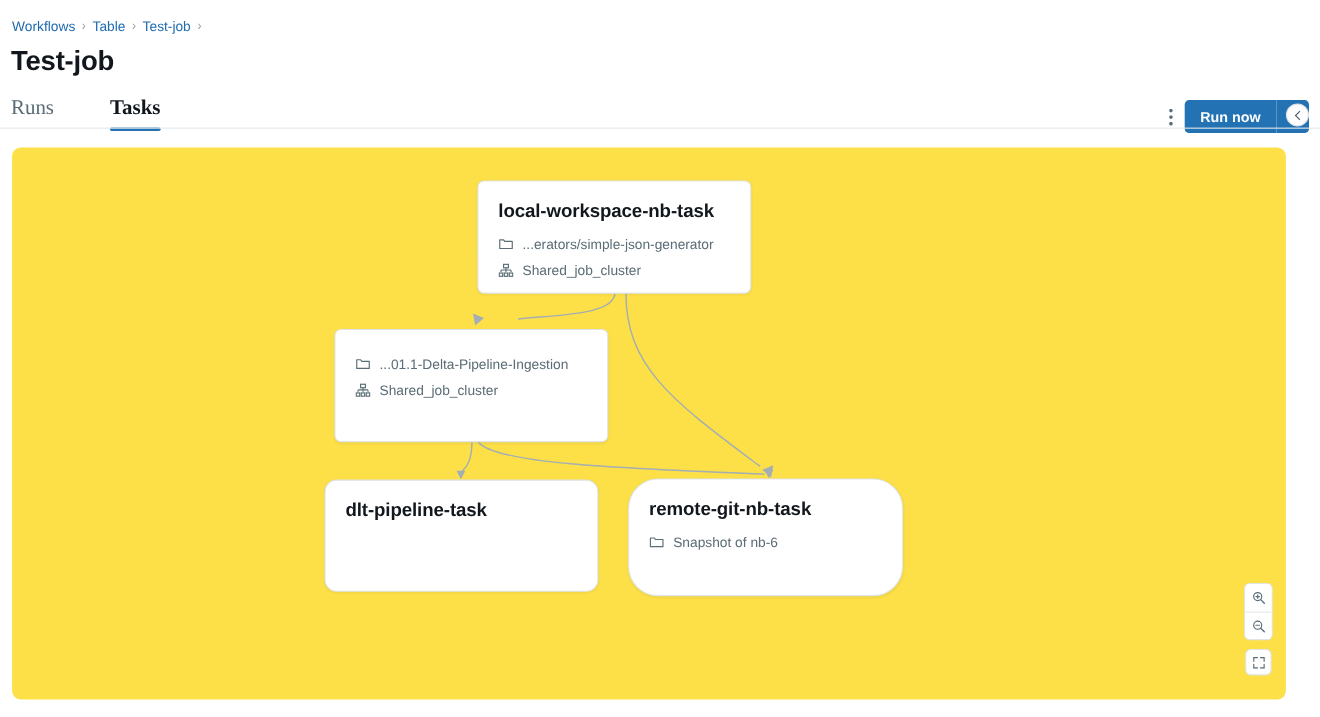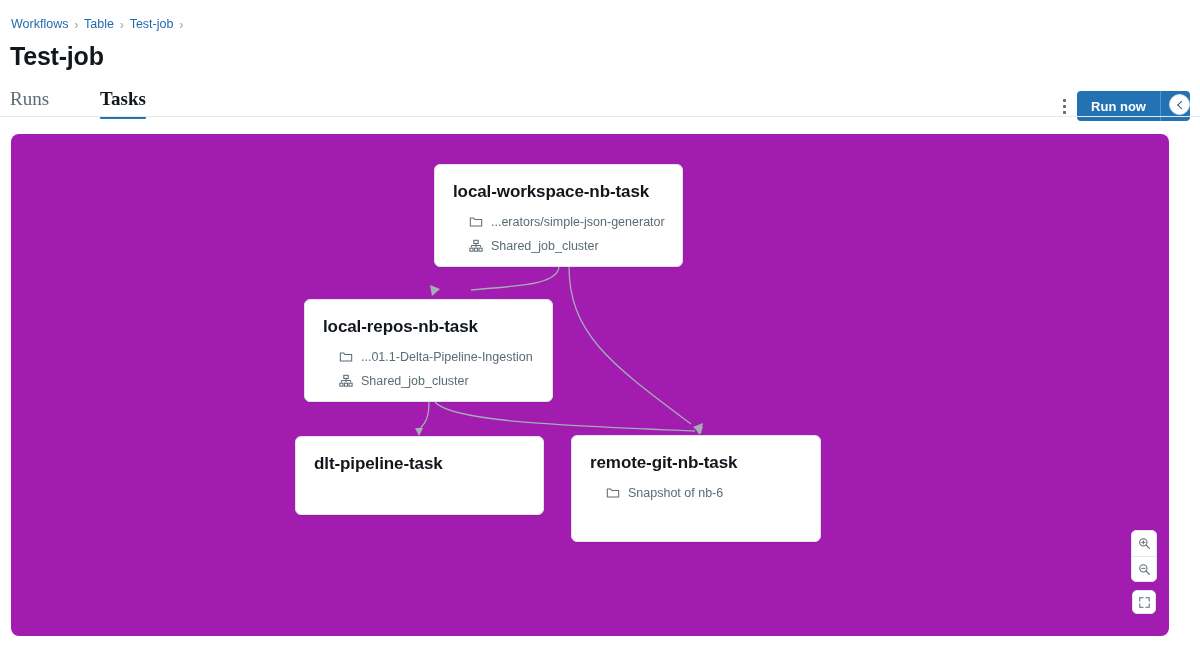--- a/index.html
+++ b/index.html
@@ -93,41 +93,41 @@
   .chev-left {
     width: 6px; height: 6px;
     border-left: 1.6px solid #44565f; border-bottom: 1.6px solid #44565f;
     transform: rotate(45deg) translate(1px,-1px);
   }
 
   
   .canvas {
     position: absolute; left: 11px; top: 134px;
     width: 1158px; height: 502px;
-    background: #a21caf; border-radius: 8px;
+    background: #fde047; border-radius: 8px;
     overflow: hidden;
   }
   .edges { position: absolute; inset: 0; width: 100%; height: 100%; }
 
   
   .node {
     position: absolute; background: #ffffff;
     border: 1px solid #dfe4e8; border-radius: 6px;
     box-shadow: 0 1px 2px rgba(16,32,42,0.06);
     padding: 16px 18px 14px 18px;
     cursor: pointer; z-index: 2;
   }
   .node-title {
     font-size: 17px; font-weight: 600; color: #11171c;
     letter-spacing: -0.1px; line-height: 22px; margin-bottom: 10px;
   }
   .node-row {
     display: flex; align-items: center; gap: 8px;
     font-size: 12.5px; color: #5a6c75; line-height: 18px;
-    margin-top: 6px; white-space: nowrap; margin-left: 16px;
+    margin-top: 6px; white-space: nowrap;
   }
   .node-row svg { flex: none; display: block; }
 
   
   .zoom-controls {
     position: absolute; right: 12px; bottom: 22px;
     display: flex; flex-direction: column; align-items: center; gap: 8px; z-index: 4;
   }
   .zoom-stack {
     display: flex; flex-direction: column;
@@ -221,44 +221,43 @@
         <path d="M8 5.1v2.3M2.8 7.4h10.4M2.8 7.4v2M8 7.4v2M13.2 7.4v2" stroke="#5a6c75" stroke-width="1.2" fill="none"></path>
         <rect x="1" y="10.5" width="3.6" height="3.4" fill="none" stroke="#5a6c75" stroke-width="1.2"></rect>
         <rect x="6.2" y="10.5" width="3.6" height="3.4" fill="none" stroke="#5a6c75" stroke-width="1.2"></rect>
         <rect x="11.4" y="10.5" width="3.6" height="3.4" fill="none" stroke="#5a6c75" stroke-width="1.2"></rect>
       </svg>
       <span>Shared_job_cluster</span>
     </div>
   </div>
 
   <div class="node" style="left:293px; top:165px; width:249px; height:103px;">
-    <div class="node-title">local-repos-nb-task</div>
     <div class="node-row">
       <svg width="14" height="14" viewBox="0 0 16 16">
         <path d="M1.5 3.5h4l1.2 1.6H14.5v7.4h-13z" fill="none" stroke="#5a6c75" stroke-width="1.2" stroke-linejoin="round"></path>
       </svg>
       <span>...01.1-Delta-Pipeline-Ingestion</span>
     </div>
     <div class="node-row">
       <svg width="14" height="14" viewBox="0 0 16 16">
         <rect x="5.5" y="1.5" width="5" height="3.6" fill="none" stroke="#5a6c75" stroke-width="1.2"></rect>
         <path d="M8 5.1v2.3M2.8 7.4h10.4M2.8 7.4v2M8 7.4v2M13.2 7.4v2" stroke="#5a6c75" stroke-width="1.2" fill="none"></path>
         <rect x="1" y="10.5" width="3.6" height="3.4" fill="none" stroke="#5a6c75" stroke-width="1.2"></rect>
         <rect x="6.2" y="10.5" width="3.6" height="3.4" fill="none" stroke="#5a6c75" stroke-width="1.2"></rect>
         <rect x="11.4" y="10.5" width="3.6" height="3.4" fill="none" stroke="#5a6c75" stroke-width="1.2"></rect>
       </svg>
       <span>Shared_job_cluster</span>
     </div>
   </div>
 
-  <div class="node" style="left:284px; top:302px; width:249px; height:79px;">
+  <div class="node" style="left:284px; top:302px; width:249px; height:102px;border-radius:11px;">
     <div class="node-title">dlt-pipeline-task</div>
   </div>
 
-  <div class="node" style="left:560px; top:301px; width:250px; height:107px;">
+  <div class="node" style="left:560px; top:301px; width:250px; height:107px;border-radius:27px;">
     <div class="node-title">remote-git-nb-task</div>
     <div class="node-row">
       <svg width="14" height="14" viewBox="0 0 16 16">
         <path d="M1.5 3.5h4l1.2 1.6H14.5v7.4h-13z" fill="none" stroke="#5a6c75" stroke-width="1.2" stroke-linejoin="round"></path>
       </svg>
       <span>Snapshot of nb-6</span>
     </div>
   </div>
 
   <div class="zoom-controls">

